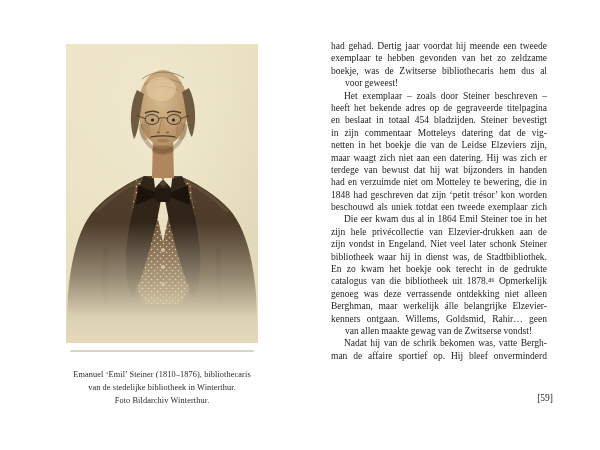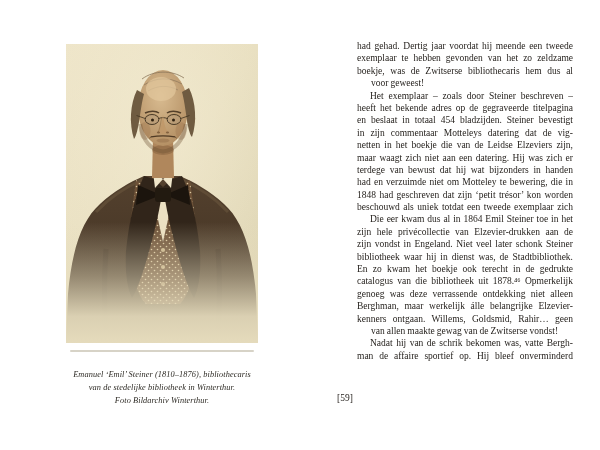--- a/index.html
+++ b/index.html
@@ -12,37 +12,37 @@
 
   
   .photo{position:absolute;left:66px;top:44px;width:192px;height:299px;margin:0;}
   .photo svg{display:block;width:100%;height:100%;}
   .photo-shadow{
     position:absolute;left:70px;top:350px;width:184px;height:2px;
     background:#d7d3c7;border-radius:1px;filter:blur(.5px);
   }
   .caption{
     position:absolute;left:42px;top:368px;width:240px;
-    text-align:center;font-style:italic;font-size:8.3px;line-height:13px;
+    text-align:center;font-size:8.3px;line-height:13px;
     color:#2c2923;letter-spacing:.1px;
   }
   
   .body-text{
-    position:absolute;left:357px;top:40px;width:216px;
+    position:absolute;left:331px;top:40px;width:216px;
     font-size:9.5px;color:#27231f;word-spacing:-0.3px;
   }
   .line{
     height:12.4px;line-height:12.4px;overflow:hidden;
     text-align:justify;text-align-last:justify;
   }
   .line.indent{text-indent:13px;}
   .line.para-end{text-align-last:left;margin-left:14px;}
   .page-number{
     position:absolute;left:337px;top:393px;width:216px;
-    text-align:left;font-size:9.5px;color:#27231f;
+    text-align:right;font-size:9.5px;color:#27231f;
   }
 </style>
 </head>
 <body>
 
 <div class="spread">
 
   <div>
     <figure class="photo">
       <svg viewBox="0 0 192 299" xmlns="http://www.w3.org/2000/svg">

